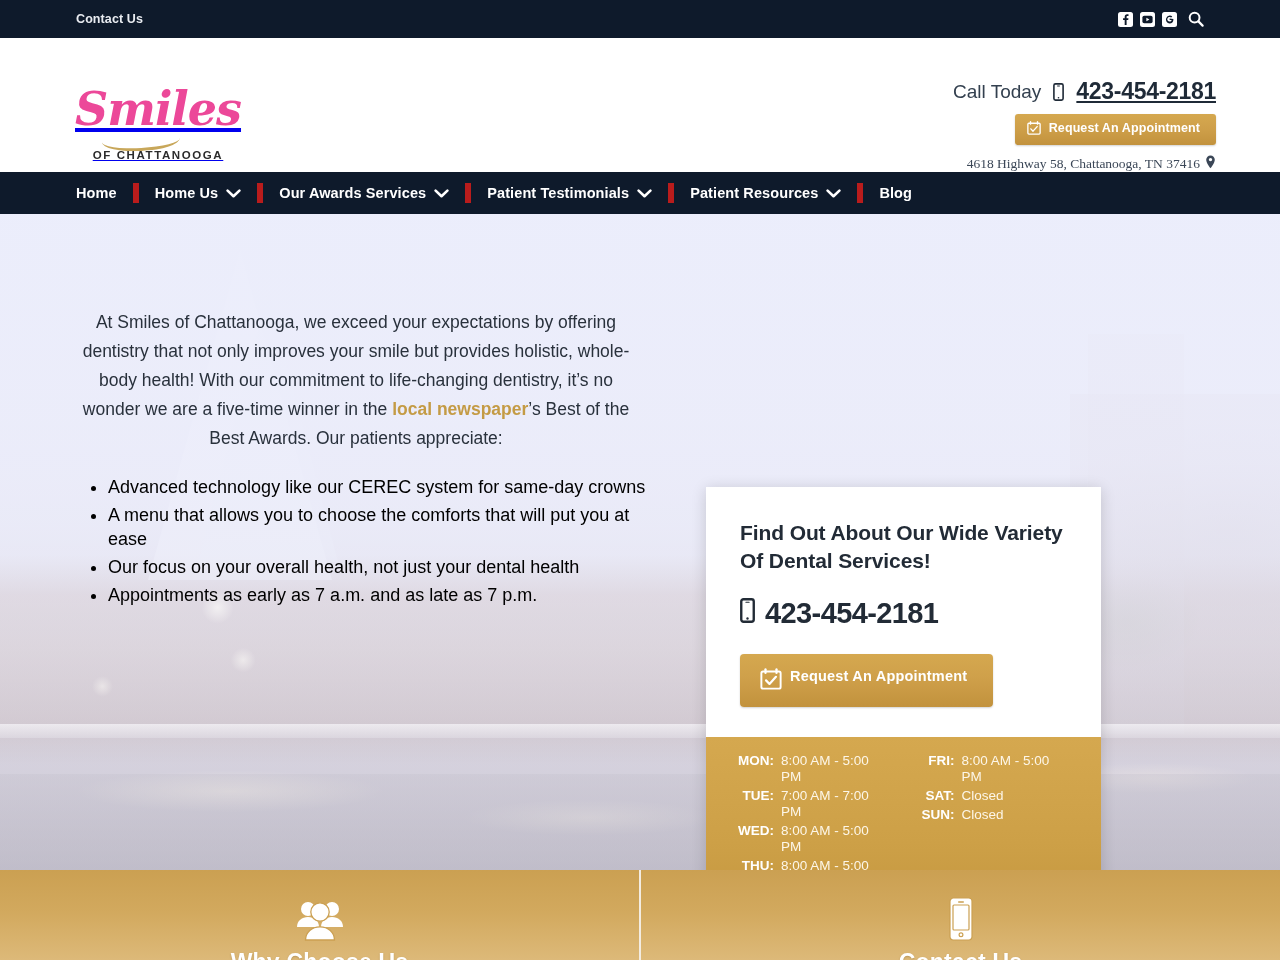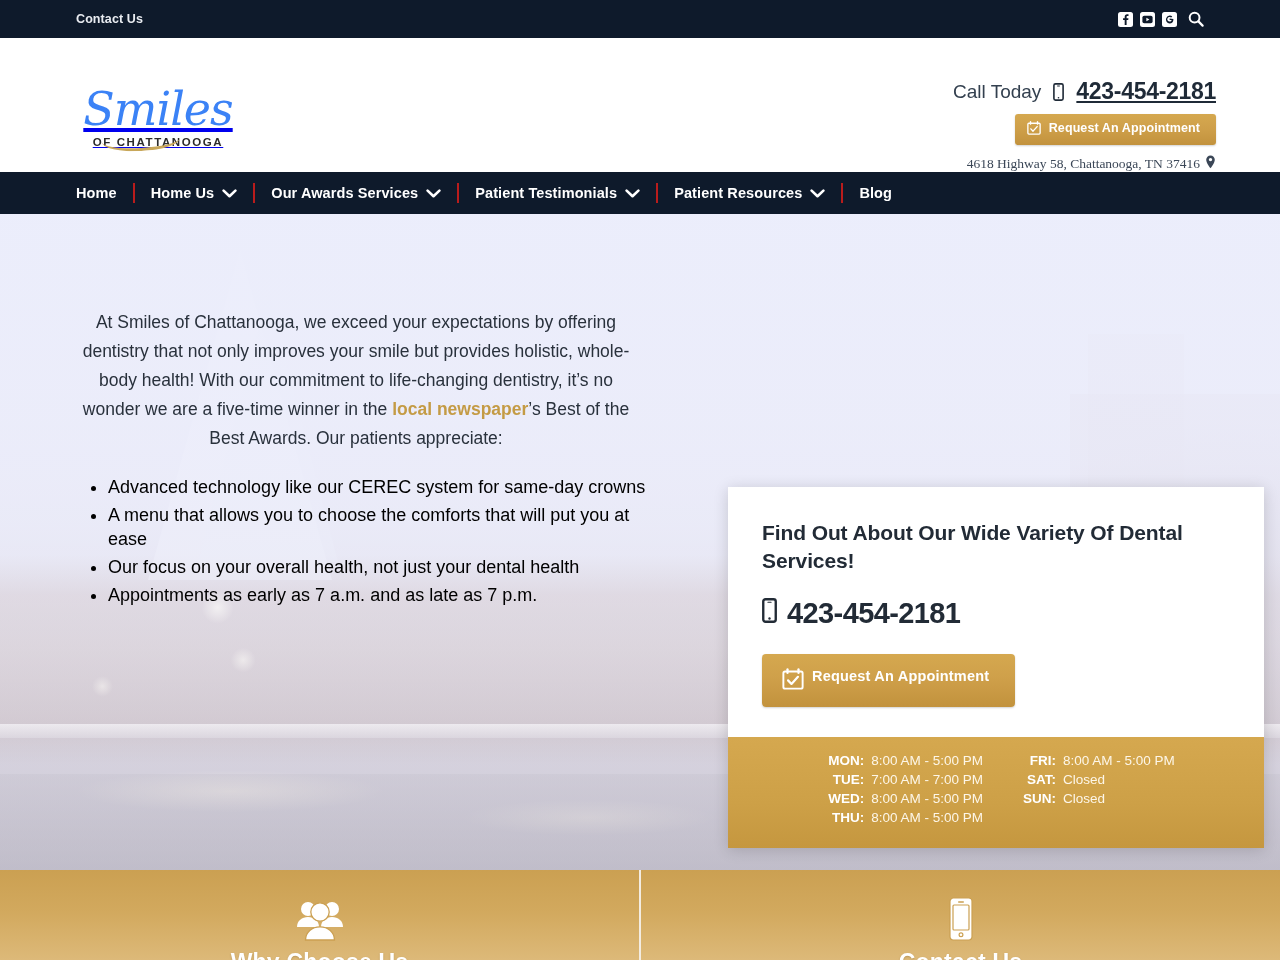--- a/index.html
+++ b/index.html
@@ -31,32 +31,32 @@
 
   
   .header {
     height:134px; background:#ffffff; position:relative; width:100%;
   }
   .logo-wrap {
     position:absolute; left:88px; top:47px; width:140px; height:72px;
     display:flex; flex-direction:column; align-items:center; justify-content:flex-start;
   }
   .logo-script {
-    font-family:"DejaVu Serif", serif; font-style:italic; font-weight:400;
-    font-size:46px; color:#3b82f6; line-height:48px; letter-spacing:-1px;
+    font-family:"DejaVu Serif", serif; font-style:italic; font-weight:700;
+    font-size:46px; color:#ec4899; line-height:48px; letter-spacing:-1px;
     position:relative;
   }
   .logo-swoosh {
     position:absolute; left:14px; bottom:6px; width:78px; height:13px;
     border-bottom:3px solid #c8a75a; border-radius:0 0 60% 60%/0 0 100% 100%;
     transform:rotate(-3deg);
   }
   .logo-sub {
     font-size:11.5px; font-weight:700; letter-spacing:1.6px; color:#2b2b2b;
-    margin-top:3px;
+    margin-top:16px;
   }
 
   .header-right {
     position:absolute; right:64px; top:40px; text-align:right; width:460px;
   }
   .call-row {
     font-size:19px; color:#2c3a4a; display:flex; align-items:center; justify-content:flex-end; gap:12px;
   }
   .call-label { font-weight:400; color:#33404f; }
   .call-number { font-weight:700; font-size:23px; color:#1f2a37; letter-spacing:-.3px; }
@@ -82,21 +82,21 @@
   }
 
   
   .nav {
     height:42px; background:#0e1a2b; width:100%;
     display:flex; align-items:center; padding-left:76px;
   }
   .nav-item {
     display:flex; align-items:center; gap:8px; cursor:pointer;
     color:#ffffff; font-size:14.5px; font-weight:700; letter-spacing:.1px;
-    padding:0 16px; height:20px; border-right:2px solid #b91c1c;
+    padding:0 16px; height:20px; border-right:6px solid #b91c1c;
   }
   .nav-item:first-child { padding-left:0; }
   .nav-item:last-child { border-right:none; }
   .caret { display:inline-block; }
 
   
   .hero {
     position:relative; width:100%; height:656px; overflow:hidden;
     background:#dfe2f0;
   }
@@ -170,40 +170,40 @@
     padding:0 10px;
   }
   .gold-link { color:#c49b45; font-weight:700; text-decoration:none; }
   .hero-ul { margin:22px 0 0 26px; text-align:left; padding-left:18px; }
   .hero-ul li {
     font-size:18px; line-height:24px; color:#000000; margin-bottom:4px;
   }
 
   
   .hero-card {
-    position:absolute; left:728px; top:273px; width:536px;
+    position:absolute; left:706px; top:273px; width:395px;
     background:#ffffff; box-shadow:0 2px 14px rgba(0,0,0,.16);
   }
   .card-body { padding:32px 32px 30px 34px; }
   .card-title {
     font-size:21px; line-height:28px; font-weight:700; color:#222b36; letter-spacing:-.1px;
   }
   .card-phone {
     margin-top:22px; font-size:29px; font-weight:700; color:#222b36;
     display:flex; align-items:center; gap:10px; letter-spacing:-.6px;
   }
   .card-btn-wrap { margin-top:24px; }
 
   .hours {
     background:linear-gradient(180deg,#d5a84f 0%, #cda047 60%, #c5973f 100%);
     padding:16px 30px 22px 30px; display:flex; gap:26px; justify-content:center;
   }
   .hours-col { display:flex; flex-direction:column; gap:3px; }
   .hours-row { display:flex; gap:7px; font-size:13.5px; line-height:16px; }
-  .hours-day { font-weight:700; color:#ffffff; min-width:38px; text-align:right;margin-left:9px; }
+  .hours-day { font-weight:700; color:#ffffff; min-width:38px; text-align:right; }
   .hours-time { color:#fdf6e8; font-weight:400; }
 
   
   .bottom {
     position:relative; width:100%; height:124px; display:flex;
   }
   .panel {
     flex:1; position:relative; cursor:pointer;
     background:linear-gradient(180deg,#cba052 0%, #d2a95e 34%, #dcb877 70%, #e5c995 100%);
     display:flex; flex-direction:column; align-items:center; justify-content:flex-start;

